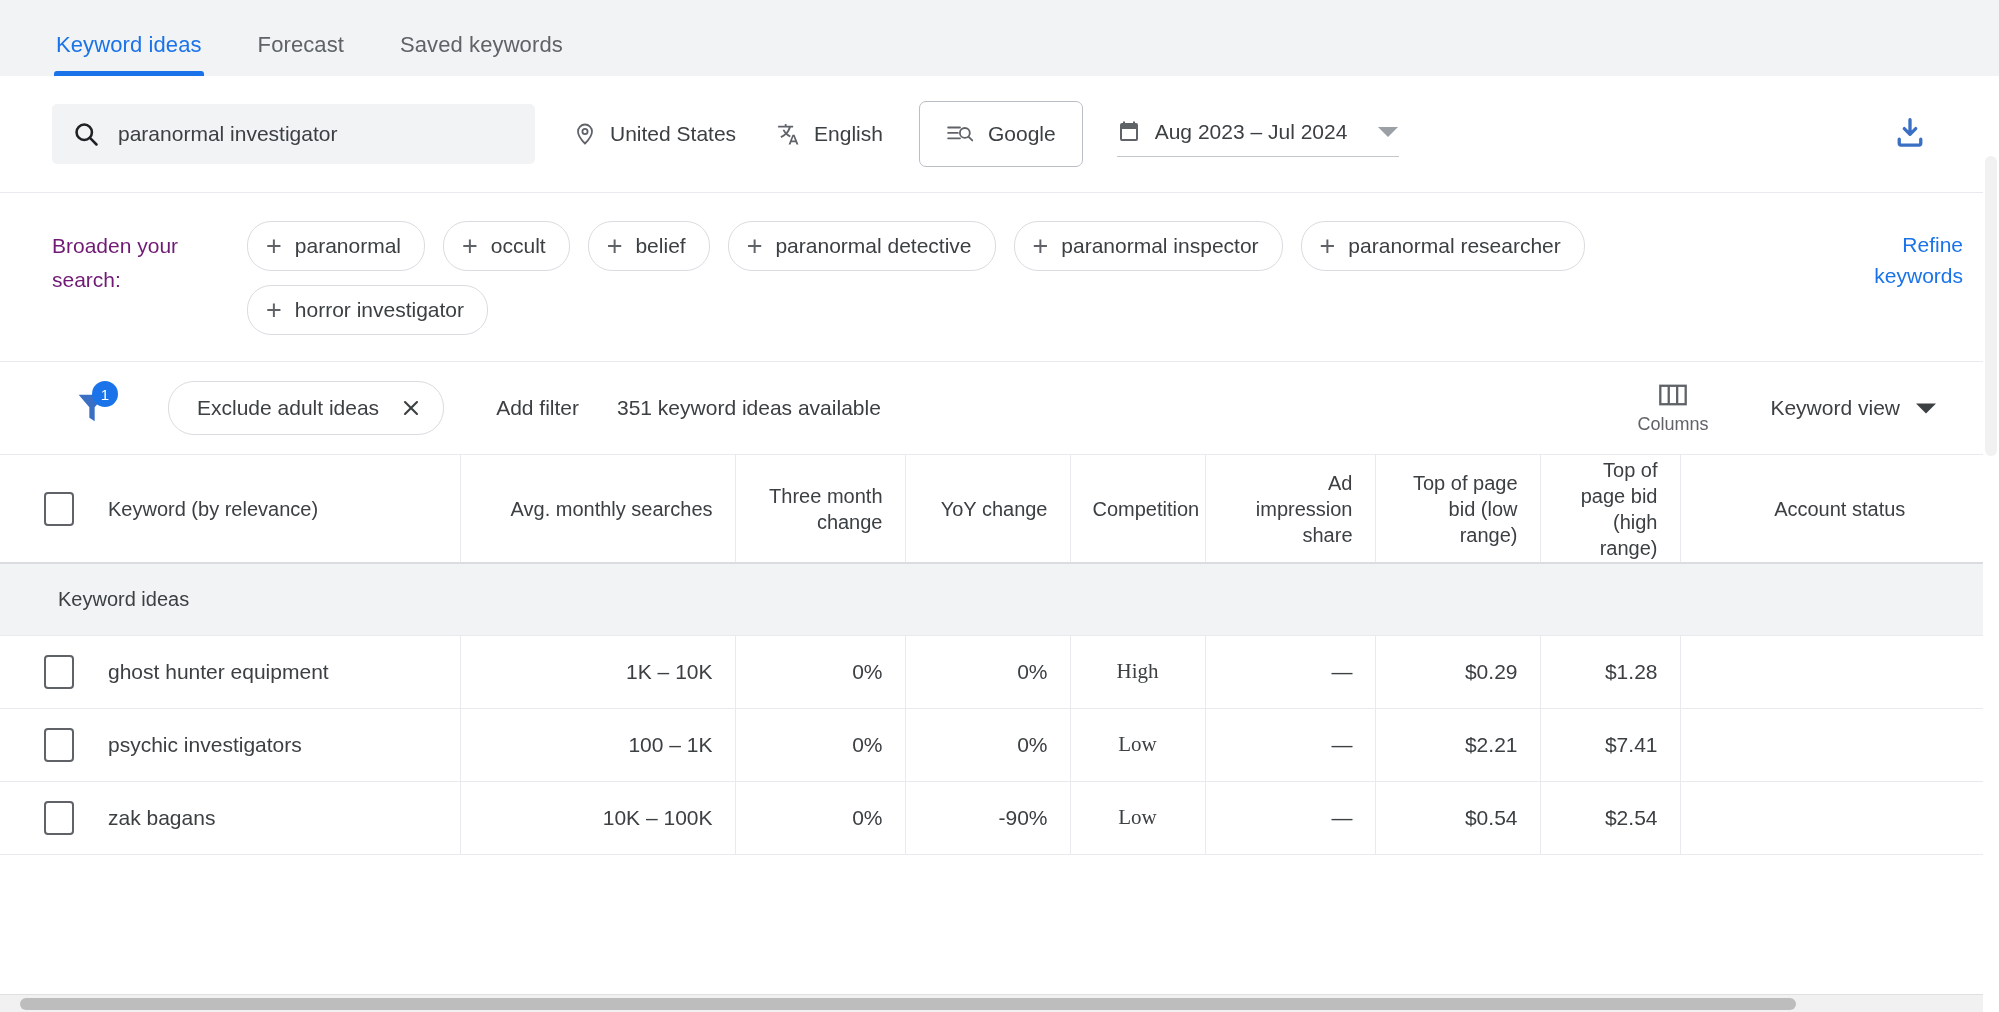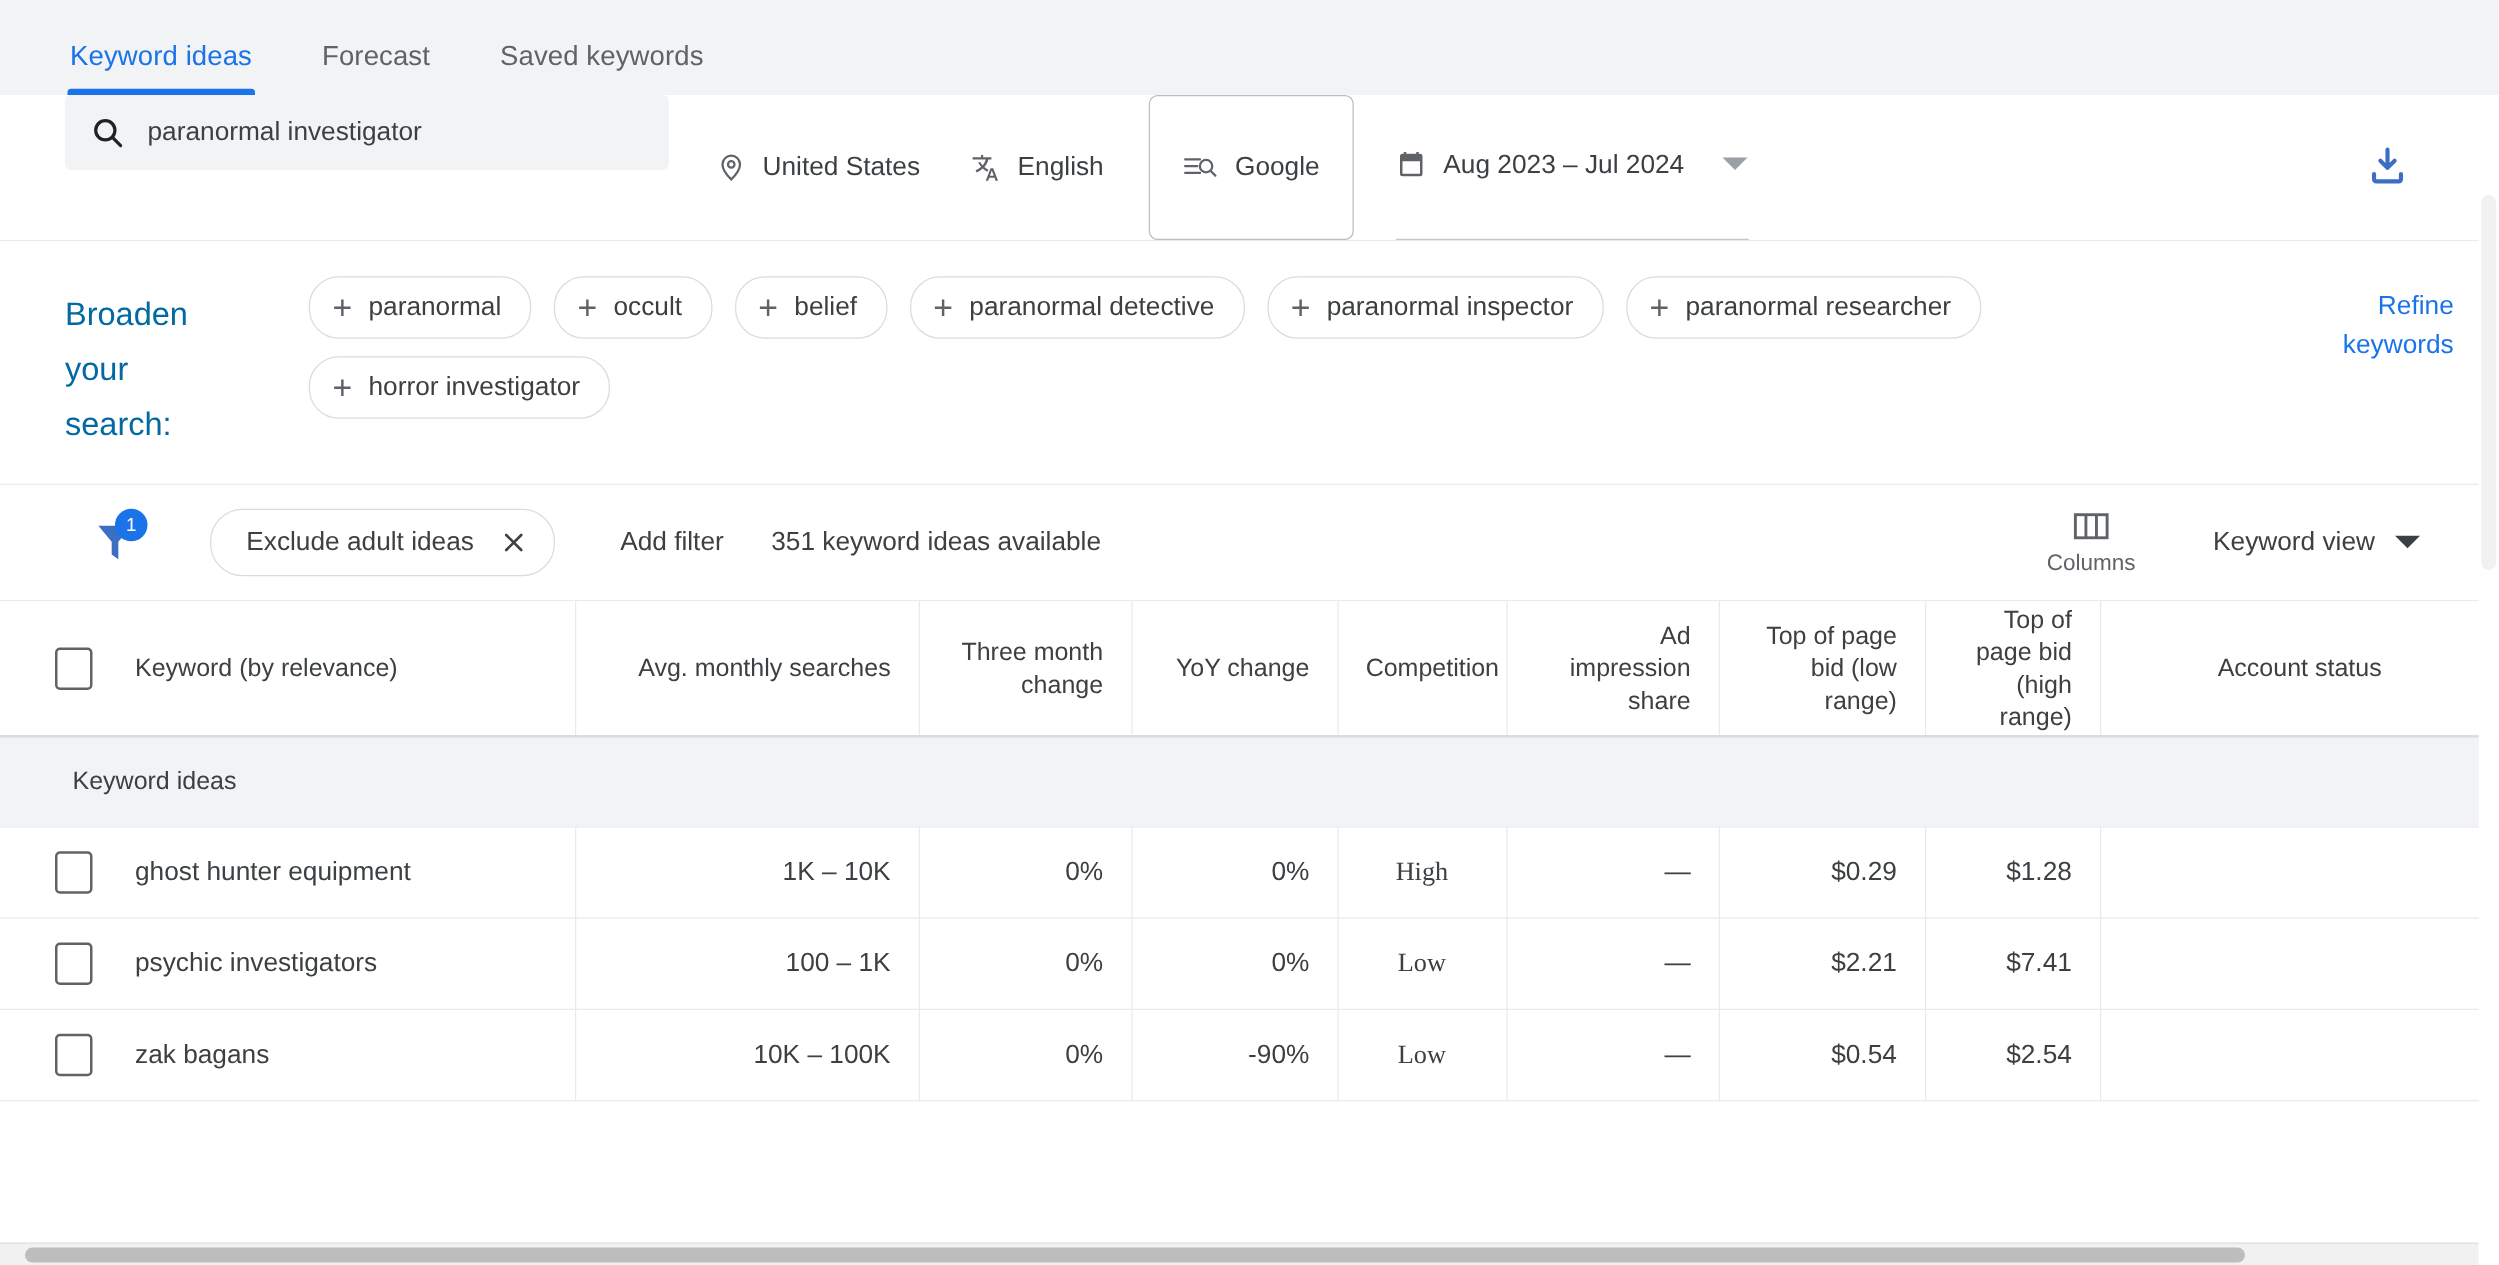--- a/index.html
+++ b/index.html
@@ -49,20 +49,21 @@
     height: 5px;
     background: #1a73e8;
     border-radius: 3px 3px 0 0;
   }
 
   
   .searchrow {
     height: 117px;
     background: #ffffff;
     display: flex;
+    align-items: center;
     padding: 0 40px 0 52px;
     box-sizing: border-box;
     border-bottom: 1px solid #e8eaed;
     position: relative;
   }
   .searchbox {
     width: 483px;
     height: 60px;
     background: #f1f3f4;
     border-radius: 5px;
@@ -127,23 +128,23 @@
     display: flex;
     align-items: flex-start;
     padding: 28px 0 26px 52px;
     box-sizing: border-box;
     border-bottom: 1px solid #e8eaed;
     min-height: 113px;
     position: relative;
   }
   .broaden-label {
     width: 140px;
-    font-size: 26px;
-    color: #0369a1;
-    line-height: 44px;
+    font-size: 21px;
+    color: #701a75;
+    line-height: 34px;
     flex: none;
     padding-top: 8px;
   }
   .chips {
     display: flex;
     flex-wrap: wrap;
     gap: 14px 18px;
     max-width: 1470px;
     padding-left: 55px;
   }

